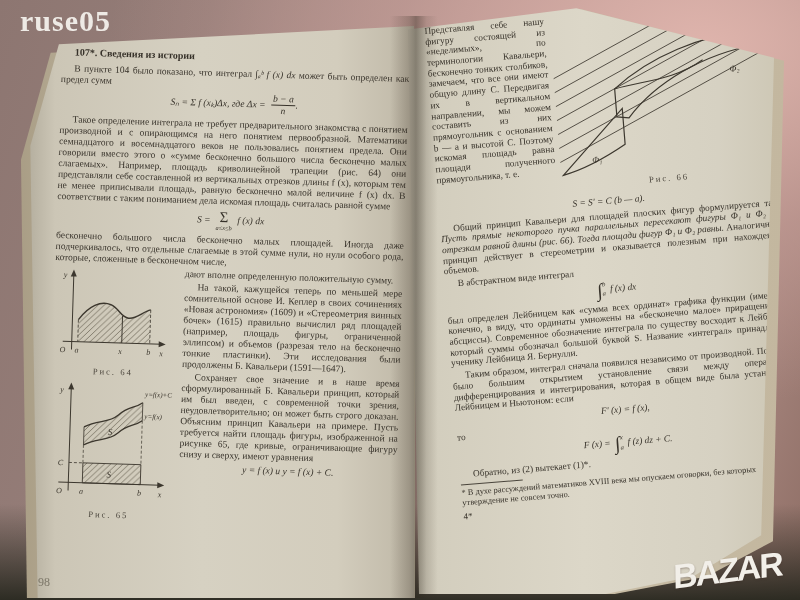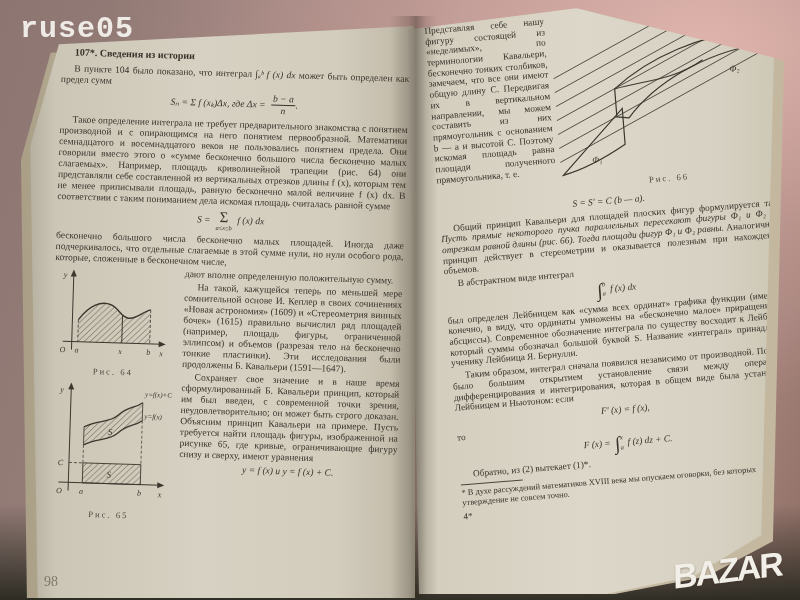--- a/index.html
+++ b/index.html
@@ -50,31 +50,31 @@
   .bigint .lims{display:flex;flex-direction:column;justify-content:space-between;font-size:6.5px;font-style:italic;padding:1px 0 2px;}
   .eqrow{position:relative;text-align:center;margin:4px 0;}
   .eqnum{position:absolute;right:2px;top:2px;font-style:normal;}
   
   .split{display:flex;gap:8px;margin-top:2px;}
   .figcol{width:122px;flex:none;}
   .textcol{flex:1;}
   .figure{text-align:center;margin-bottom:4px;}
   .figure svg{display:block;margin:0 auto;}
   .figcap{font-size:8.6px;color:#4a453c;text-align:center;margin-top:1px;letter-spacing:2px;}
-  .pageno{position:absolute;left:16px;bottom:8px;font-size:14px;color:rgba(64,58,46,.55);}
+  .pageno{position:absolute;left:10px;bottom:8px;font-size:12px;color:rgba(64,58,46,.55);}
   .signo{margin-top:4px;font-size:9px;text-indent:0;}
   .footnote{font-size:8.4px;line-height:1.15;margin-top:3px;}
   .fnrule{width:62px;border-top:1px solid #4a453c;margin:4px 0 2px;}
   
   .rp-toprow{display:flex;gap:4px;}
   .rp-col{width:120px;flex:none;}
   .fig66wrap{flex:1;margin-top:-6px;}
   
-  .wm-seller{position:absolute;left:20px;top:4px;font-family:Liberation Mono, monospace;
-    font-weight:bold;font-size:30px;color:#f4f1ec;opacity:.95;letter-spacing:1px;margin-top:8px;}
+  .wm-seller{position:absolute;left:20px;top:4px;font-family:Liberation Serif, serif;
+    font-weight:bold;font-size:30px;color:#f4f1ec;opacity:.95;letter-spacing:1px;}
   .wm-store{position:absolute;right:18px;bottom:10px;font-family:"Liberation Sans",sans-serif;
     font-weight:bold;font-size:34px;color:#f2efe9;transform:rotate(-7deg) skewX(-6deg);
     letter-spacing:-2px;text-shadow:0 1px 2px rgba(60,40,35,.35);}
   svg text{font-family:"Liberation Serif",serif;fill:#3c372e;}
 </style>
 </head>
 <body>
 
 <div class="photo">
 

